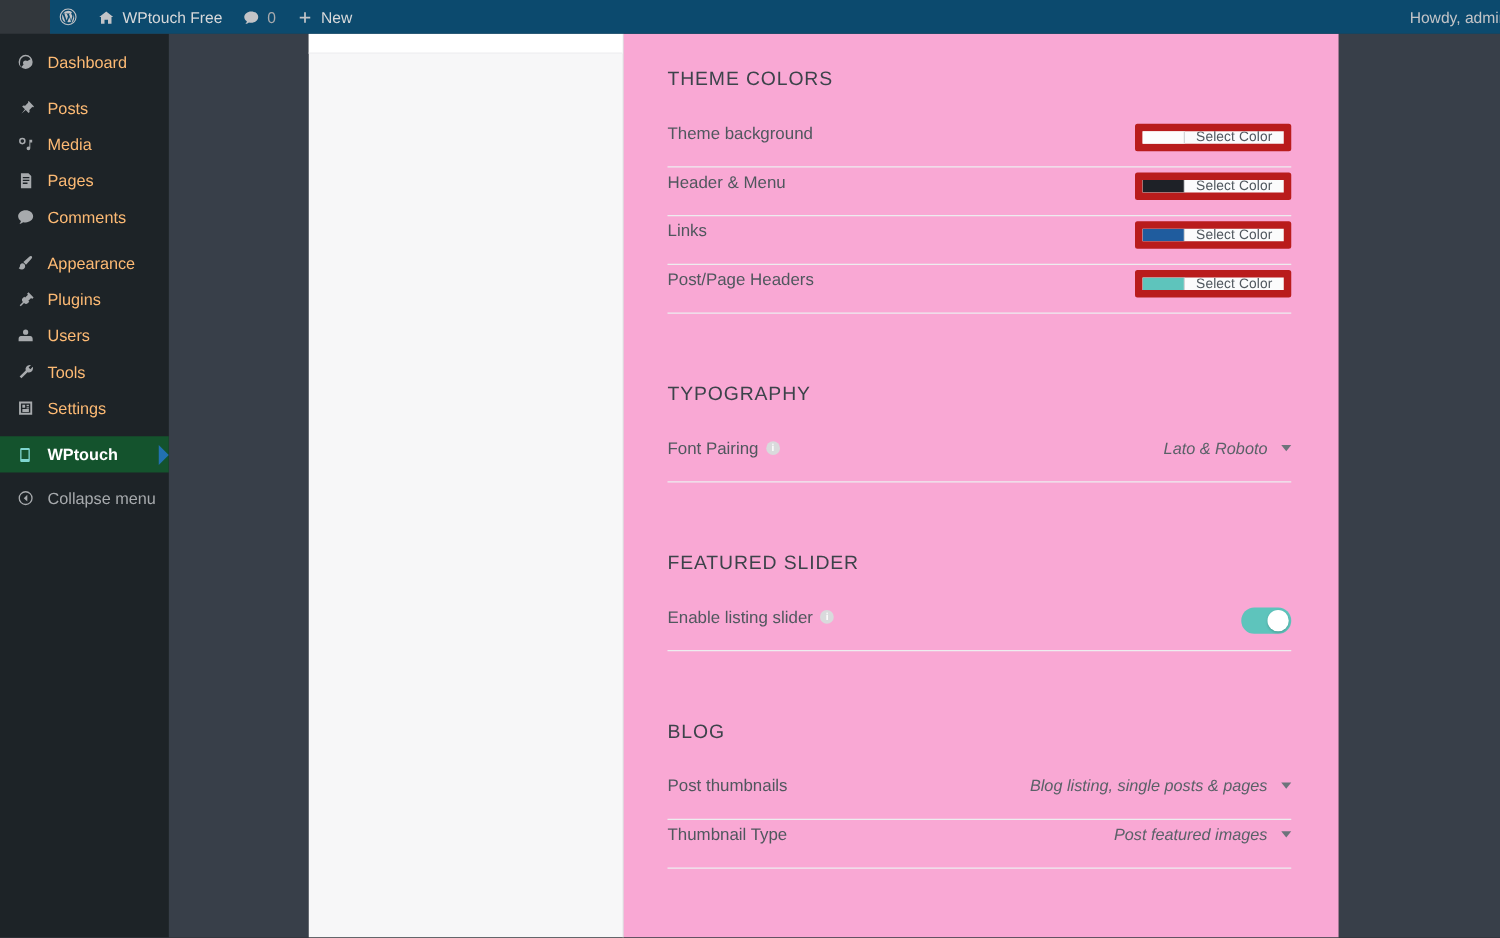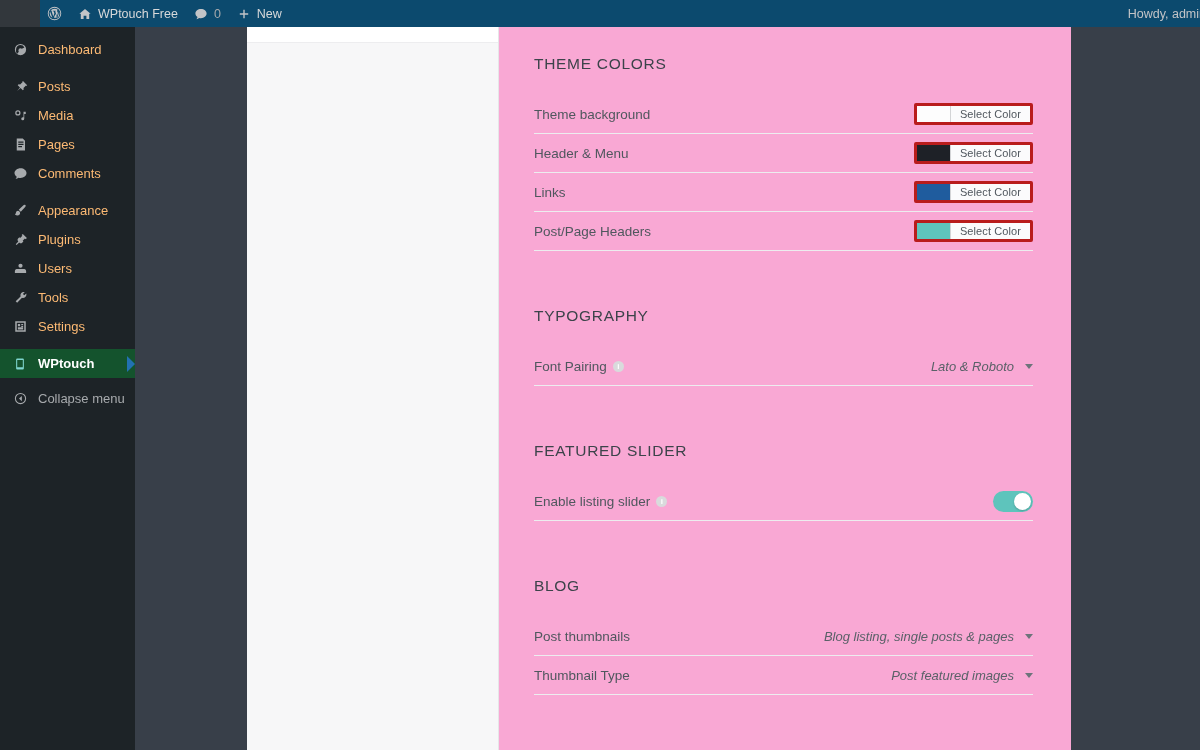--- a/index.html
+++ b/index.html
@@ -99,21 +99,21 @@
   
   .inner { padding: 0 38px 0 35px; }
   .section { padding-top: 30px; }
   .section.first { padding-top: 28px; }
   .sec-title {
     font-size: 15.5px; letter-spacing: 0.7px;
     color: #3c434a; font-weight: 400;
     padding-bottom: 22px;
   }
   .row {
-    display: flex; align-items: center;
+    display: flex; align-items: flex-start;
     justify-content: space-between;
     min-height: 39px;
     border-bottom: 1px solid #ededef;
     padding: 4px 0;
   }
   .row:first-of-type { border-top: 1px solid #ededef; }
   .row-label {
     font-size: 13.5px; color: #50575e;
     display: flex; align-items: center; gap: 6px;
   }
@@ -121,21 +121,21 @@
     width: 11px; height: 11px; border-radius: 50%;
     background: #d9dadc; color: #ffffff;
     font-size: 8px; line-height: 11px;
     text-align: center; font-weight: 700;
     display: inline-block;
   }
 
   
   .colorpick {
     display: flex; align-items: stretch;
-    height: 22px; border: 3px solid #b91c1c;
+    height: 22px; border: 6px solid #b91c1c;
     background: #fbfbfc; border-radius: 2px;
     overflow: hidden;
   }
   .cp-swatch { width: 34px; border-right: 1px solid #d3d4d6; }
   .cp-label {
     padding: 0 9px; font-size: 11px; color: #50575e;
     display: flex; align-items: center; letter-spacing: 0.1px;
   }
 
   

